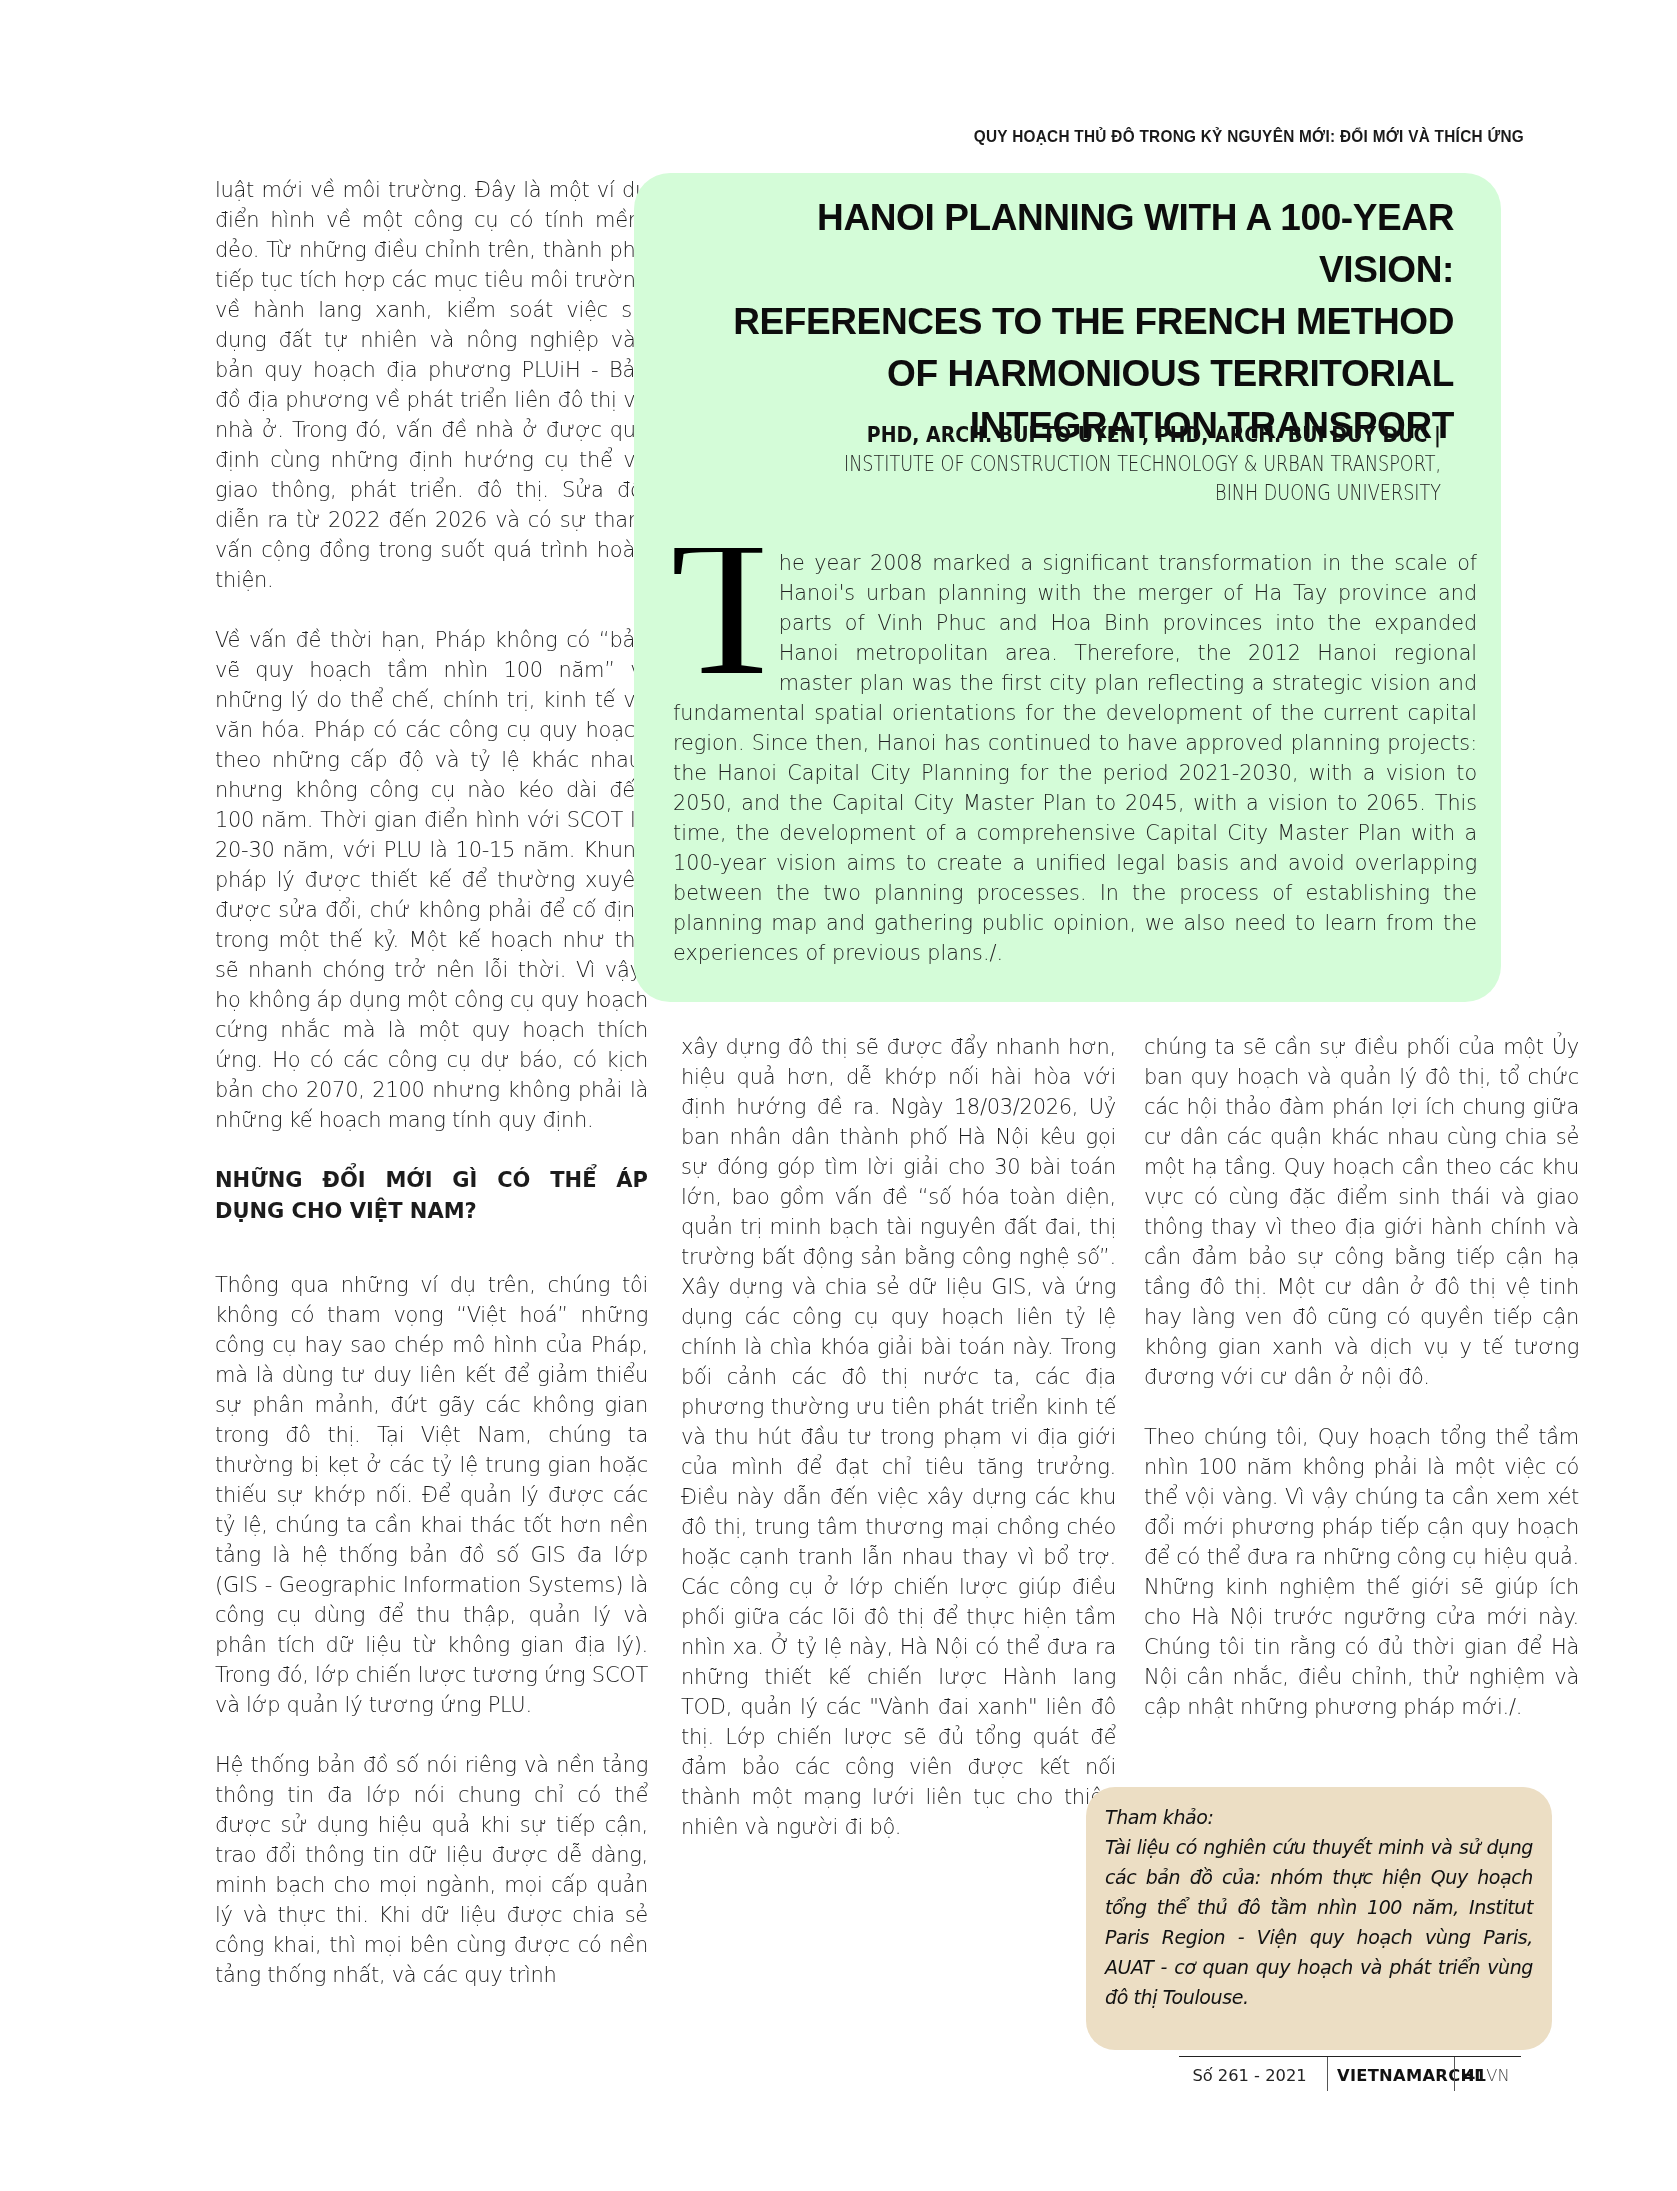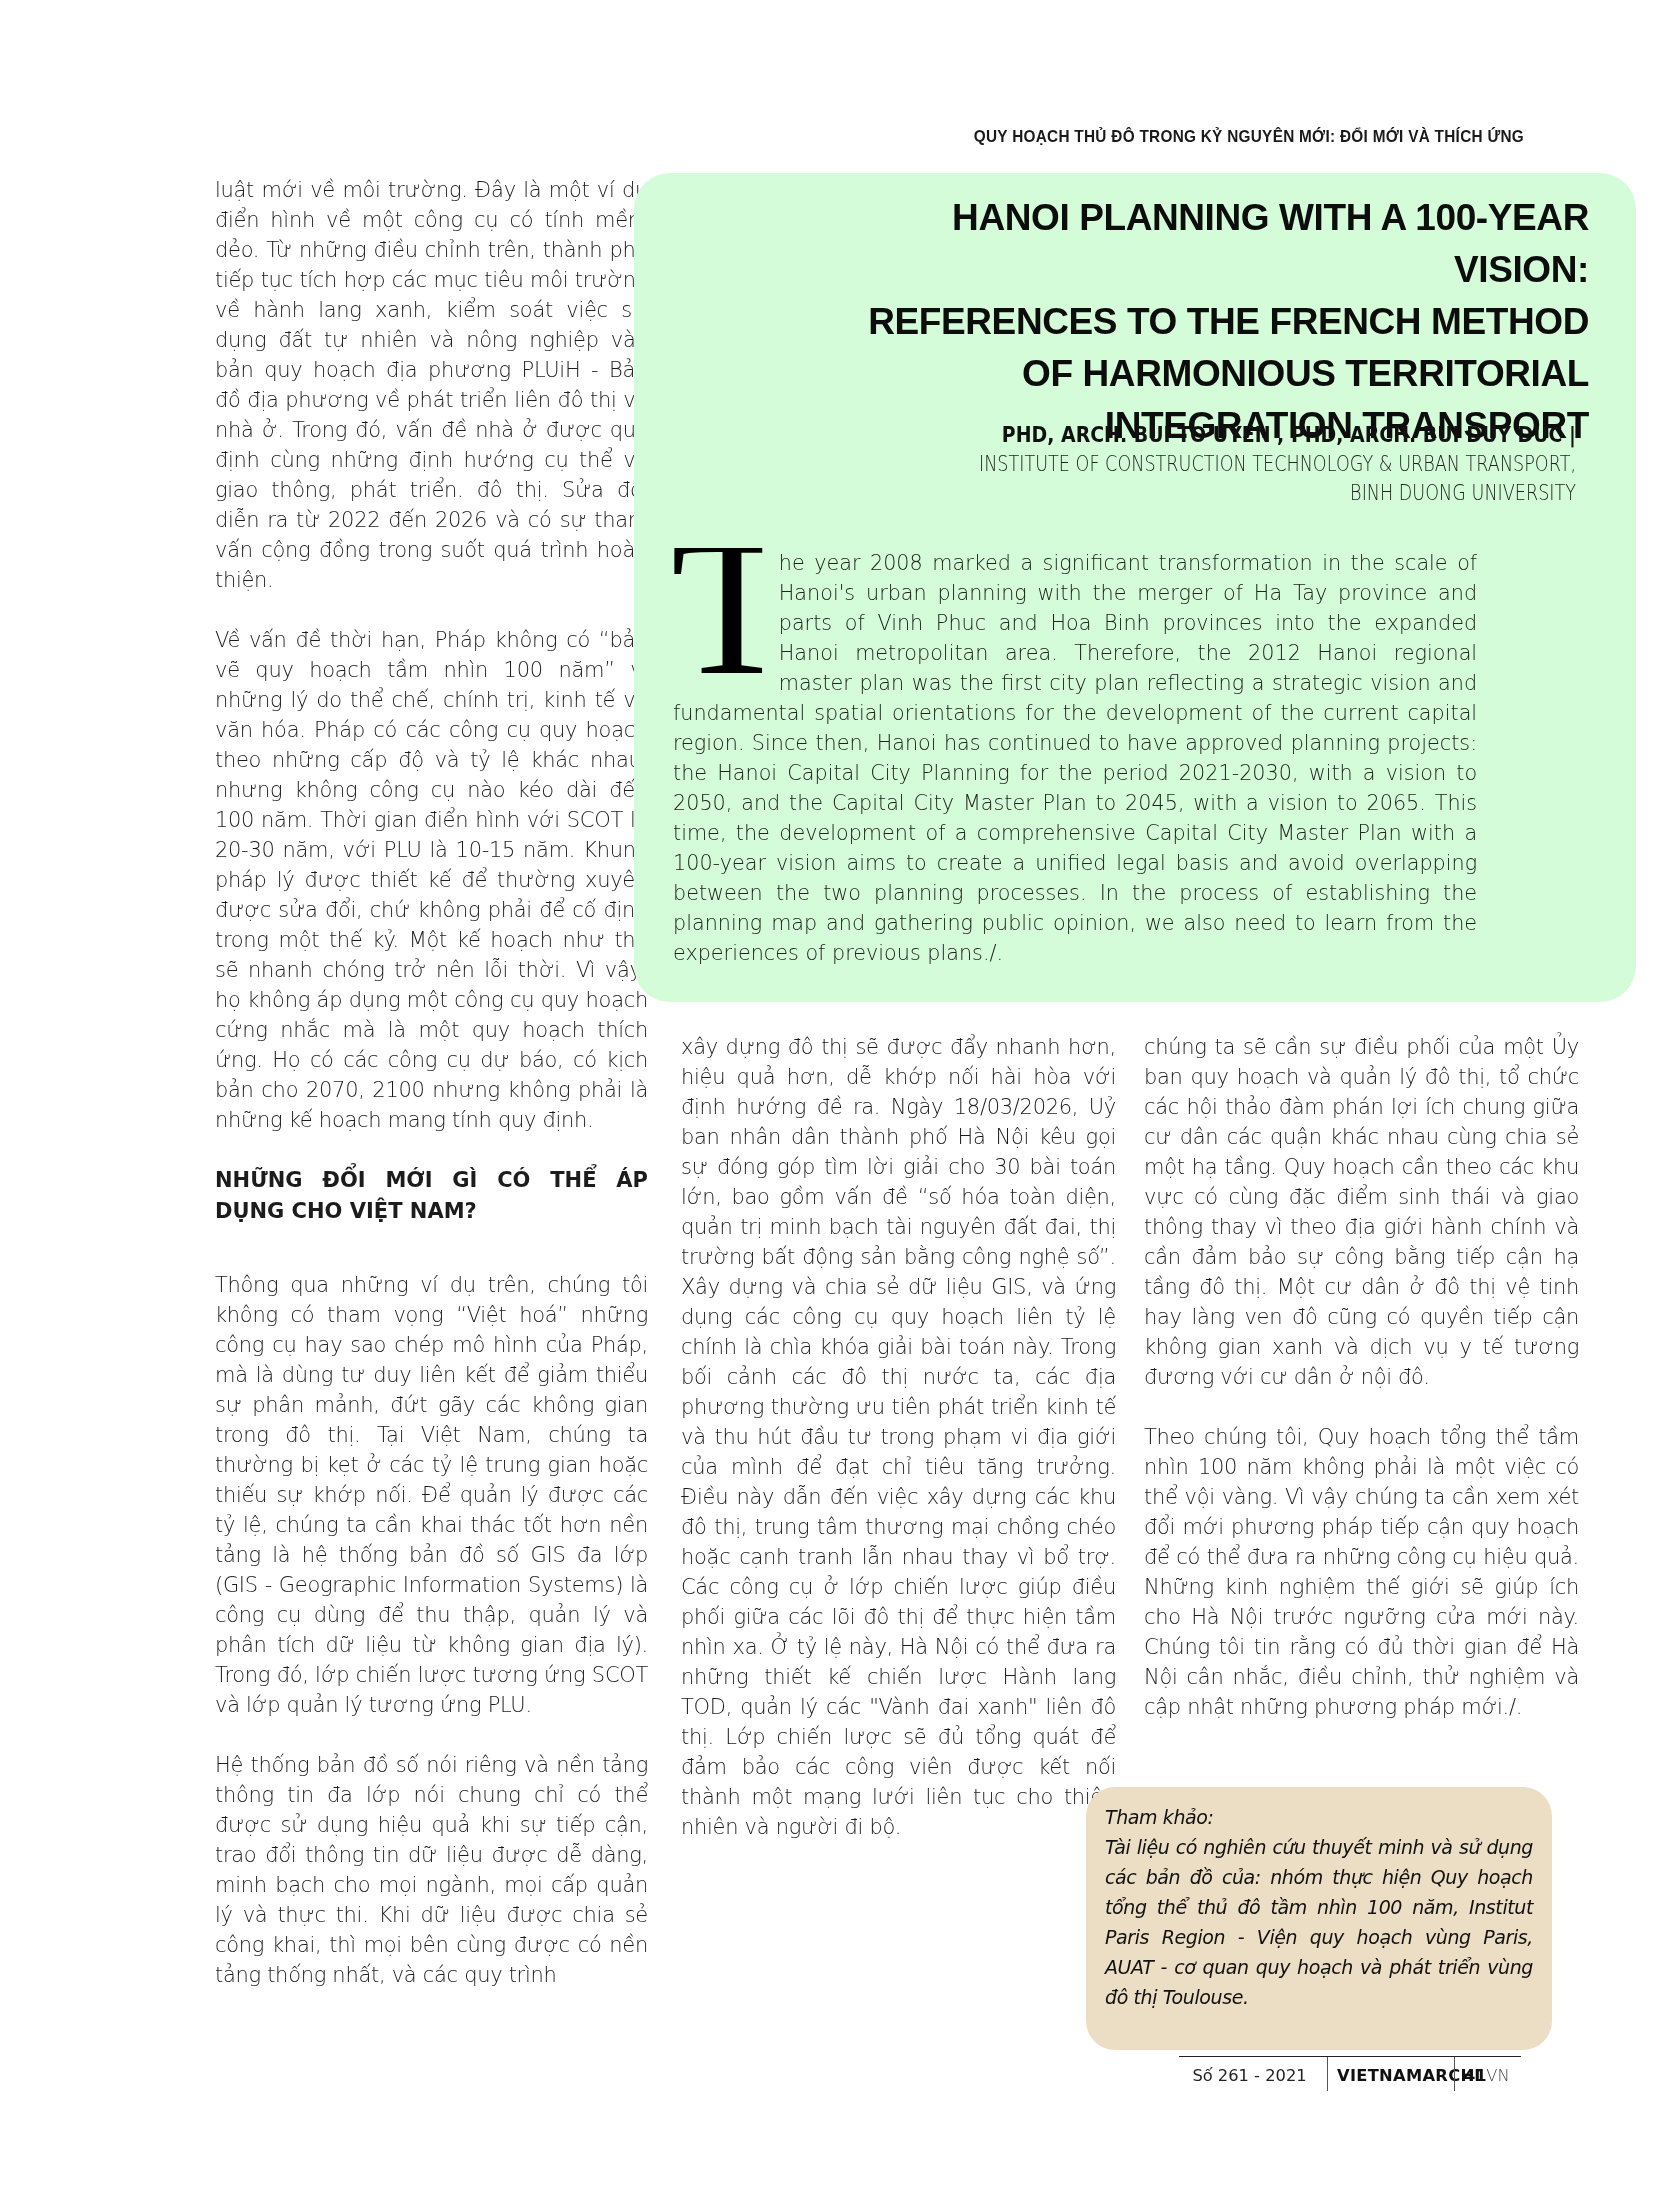--- a/index.html
+++ b/index.html
@@ -17,22 +17,22 @@
   }
   .col p { margin:0 0 30px 0; }
   .col1 { left:168px; top:175px; width:433px; }
   .col2 { left:634px; top:1032px; width:435px; }
   .col3 { left:1097px; top:1032px; width:435px; }
   .section-head {
     font-family:"DejaVu Sans", sans-serif; font-weight:700; font-size:21px;
     line-height:31px; margin:0 0 43px 0; text-align:justify; letter-spacing:0px;
   }
   .green-box {
-    position:absolute; left:634px; top:173px; width:989px; height:829px;
-    background:#d4fcd8; border-radius:36px;padding-left:13px;
+    position:absolute; left:634px; top:173px; width:867px; height:829px;
+    background:#d4fcd8; border-radius:36px;
   }
   .title {
     position:absolute; right:47px; top:19px; width:770px; text-align:right;
     font-family:"Liberation Sans", sans-serif; font-weight:700; font-size:37px;
     line-height:52px; letter-spacing:-0.4px; color:#0d0d0d;
   }
   .title span { display:block; }
   .authors {
     position:absolute; right:60px; top:247px; width:822px; text-align:right;
     font-family:"DejaVu Sans", sans-serif; font-weight:700; font-size:22px;

